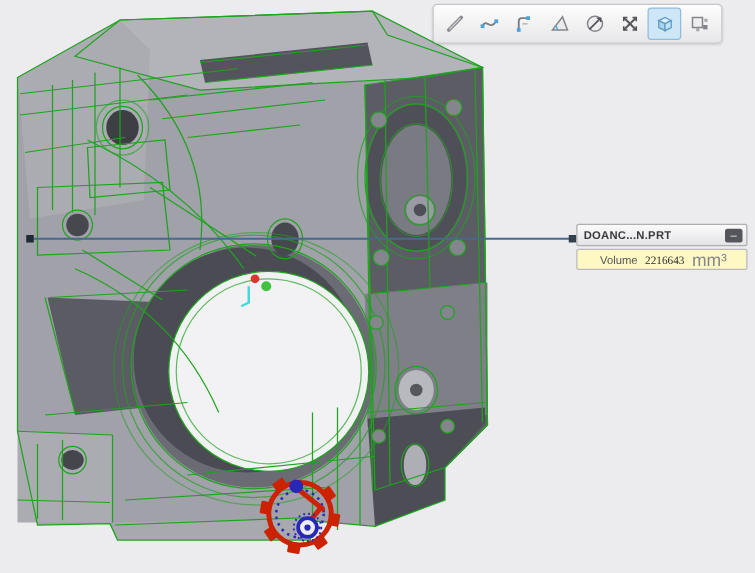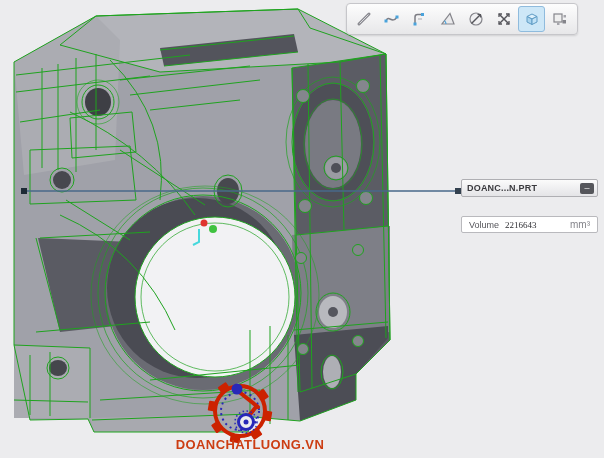--- a/index.html
+++ b/index.html
@@ -21,26 +21,26 @@
   
   .callout{position:absolute;left:461px;top:179px;width:137px;font-size:9px;color:#3A3A3E;}
   .callout .hdr{display:flex;align-items:center;justify-content:space-between;
                 height:18px;padding:0 3px 0 5px;box-sizing:border-box;
                 background:linear-gradient(#FBFBFB,#E4E4E7);
                 border:1px solid #AFAFB3;border-radius:2px;}
   .callout .hdr .ttl{font-weight:bold;letter-spacing:.2px;white-space:nowrap;overflow:hidden;}
   .collapse-btn{width:14px;height:11px;background:#55565B;border:none;border-radius:2px;
                 color:#ECECEC;font-size:9px;line-height:9px;display:flex;align-items:center;
                 justify-content:center;padding:0;}
-  .callout .row{display:flex;align-items:center;gap:6px;height:17px;margin-top:19px;
-                padding:0 7px;box-sizing:border-box;background:#ffffff;
+  .callout .row{display:flex;align-items:center;gap:6px;height:17px;margin-top:2px;
+                padding:0 18px;box-sizing:border-box;background:#fef9c3;
                 border:1px solid #B9B9BD;border-radius:2px;}
   .callout .row .lbl{color:#55555A;}
   .callout .row .val{color:#2E2E33;flex:1;text-align:left;font-family:Liberation Serif, serif;}
-  .callout .row .unit{color:#85858B;font-size:10px;}
+  .callout .row .unit{color:#85858B;font-size:14px;}
 
   
   .watermark-text{position:absolute;left:135px;top:437px;width:230px;text-align:center;
                   font-size:13px;font-weight:bold;letter-spacing:.4px;color:#CC3D12;}
 </style>
 </head>
 <body>
 
 <div class="stage">
 
@@ -249,15 +249,14 @@
       <span class="ttl">DOANC...N.PRT</span>
       <button class="collapse-btn">–</button>
     </div>
     <div class="row">
       <span class="lbl">Volume</span>
       <span class="val">2216643</span>
       <span class="unit">mm³</span>
     </div>
   </div>
 
-  <div class="watermark-text">DOANCHATLUONG.VN</div>
 
 </div>
 
 </body></html>

